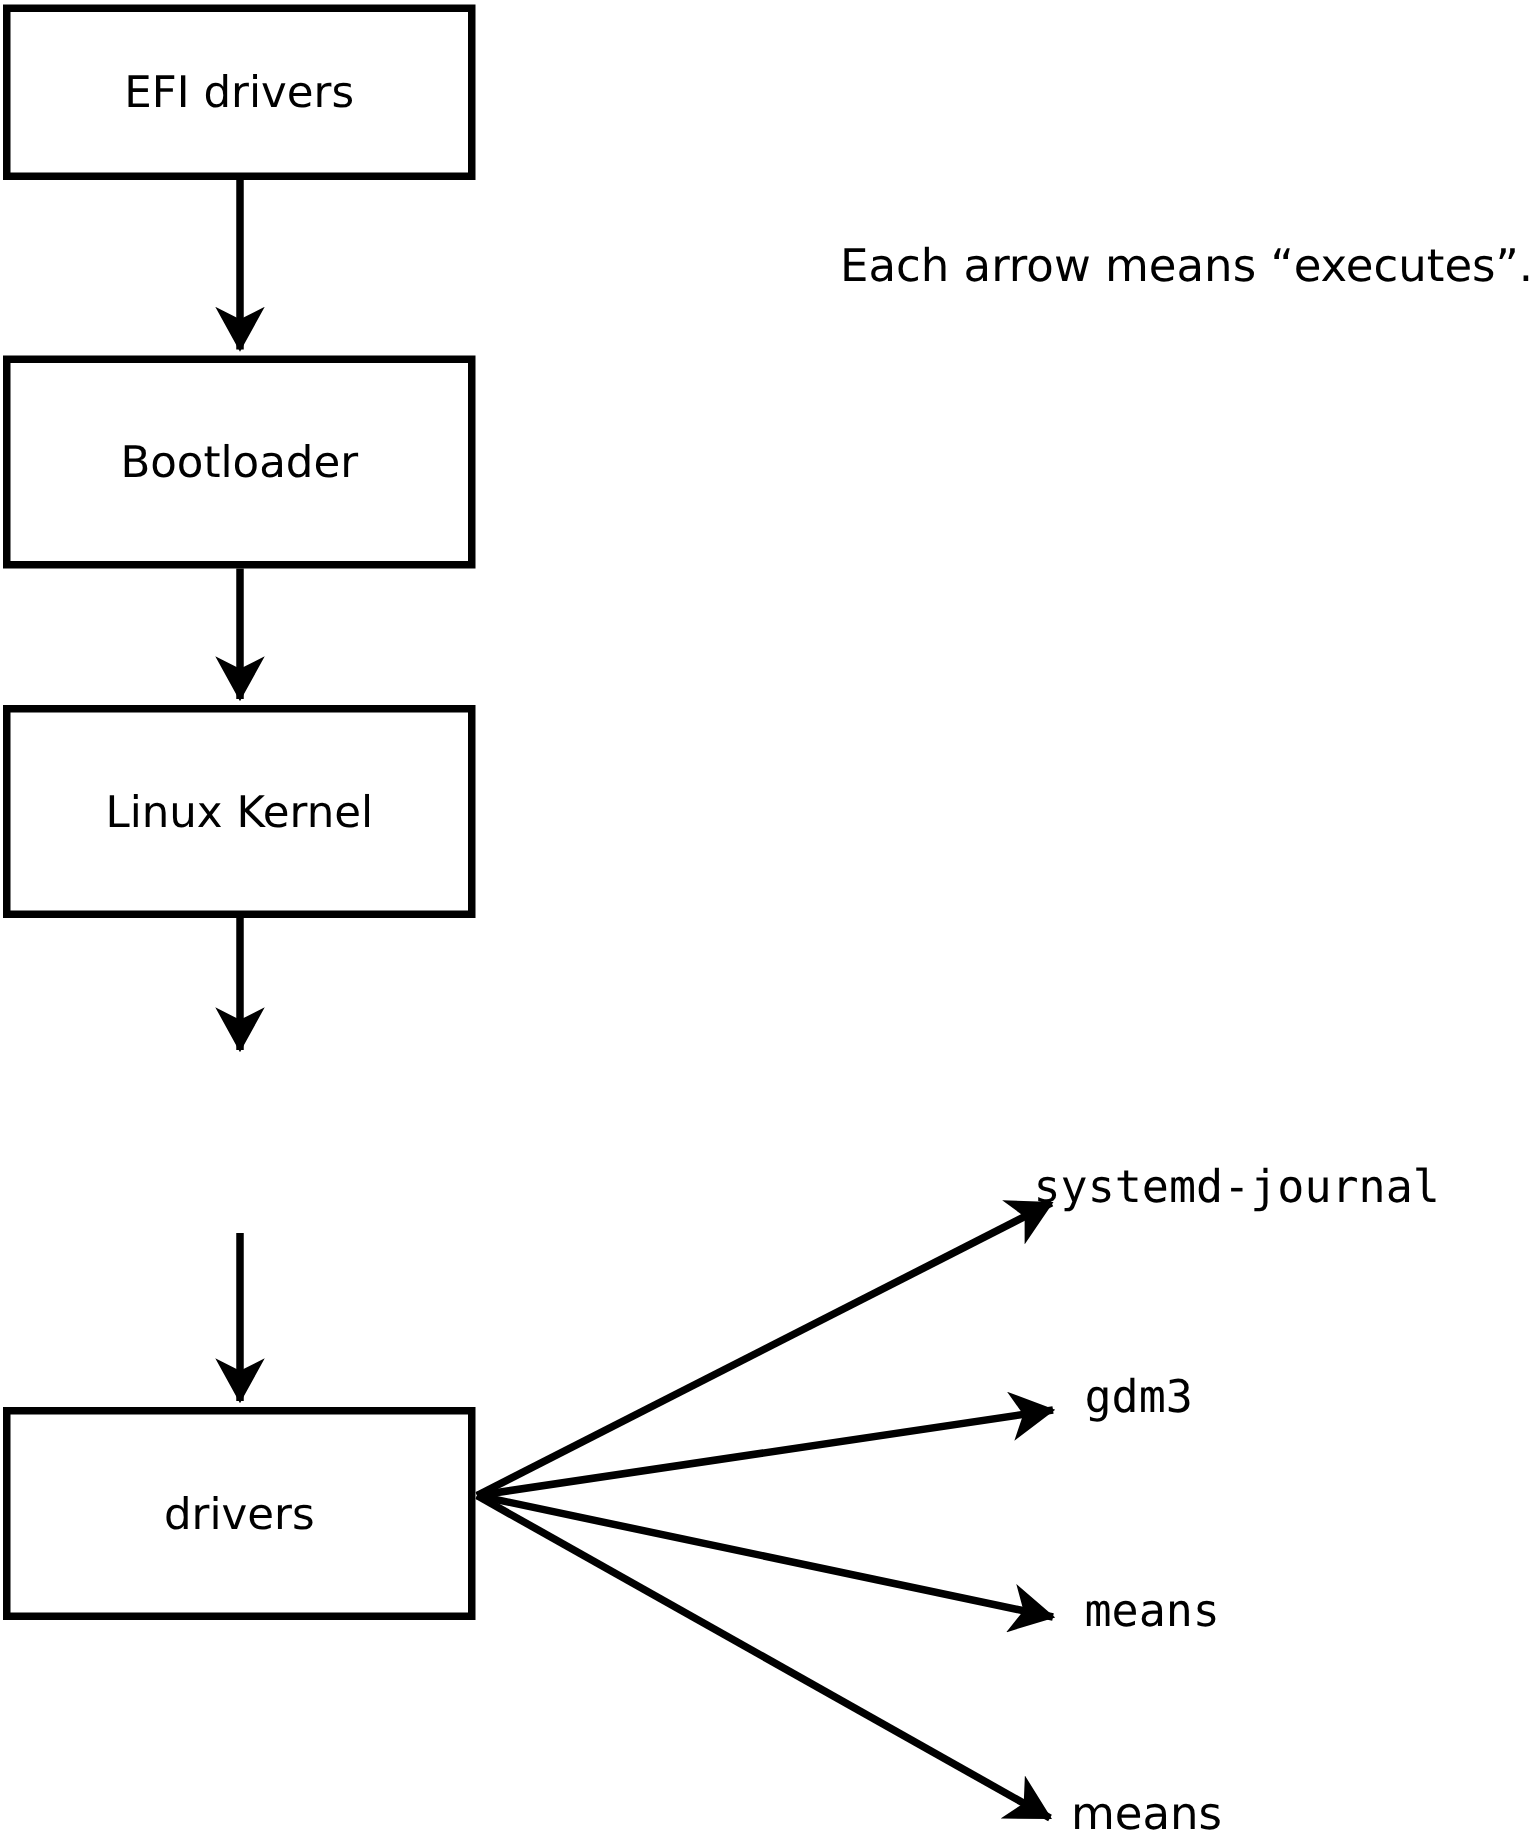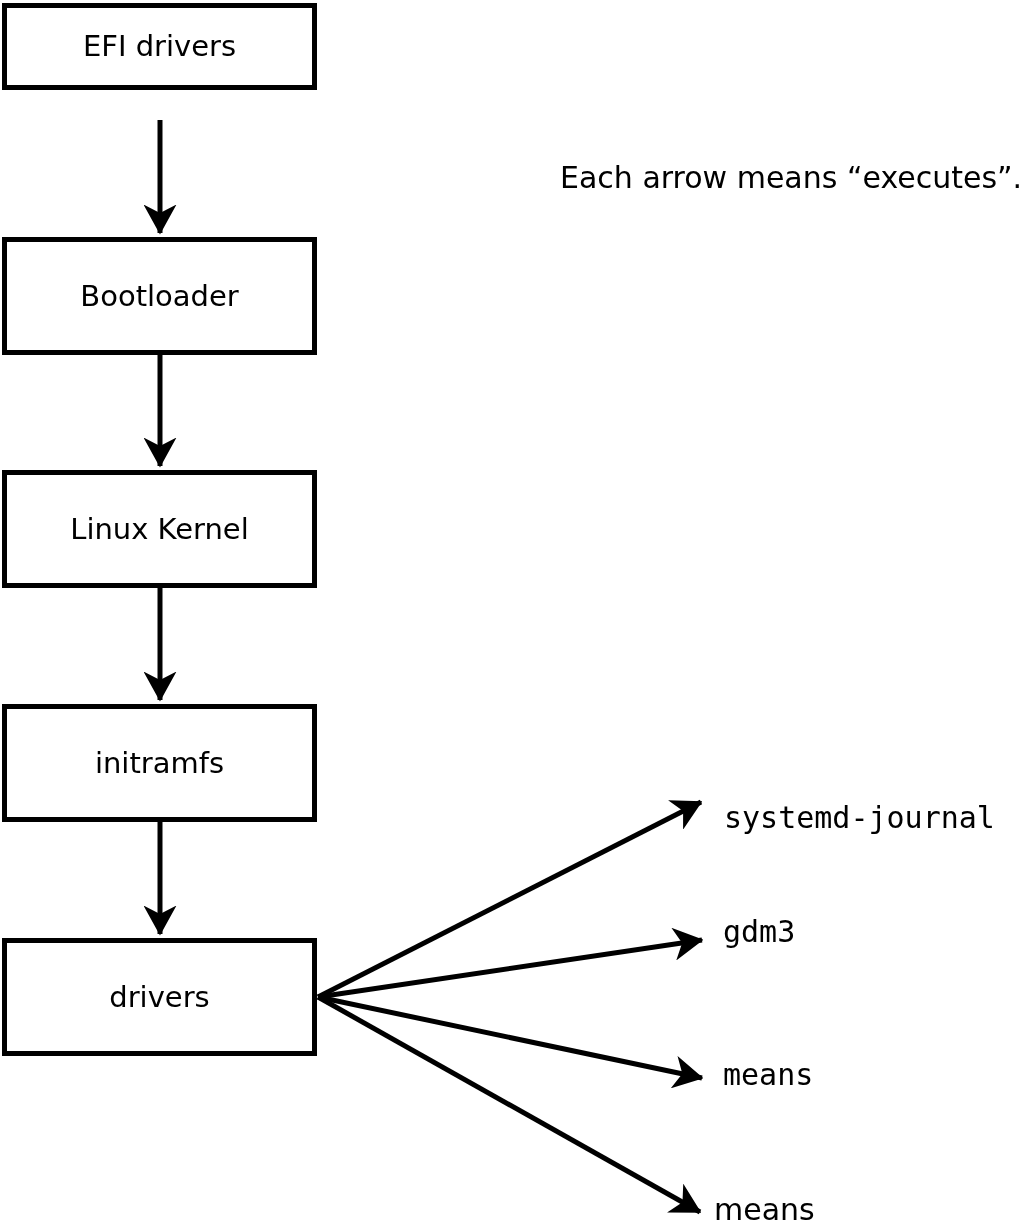--- a/index.html
+++ b/index.html
@@ -13,32 +13,32 @@
     height: 1230px;
     background: #ffffff;
     overflow: hidden;
     font-family: "DejaVu Sans", sans-serif;
     color: #000000;
   }
   .node-box {
     position: absolute;
     left: 2px;
     width: 315px;
-    height: 118px;
+    height: 142px;
     box-sizing: border-box;
     border: 5px solid #000000;
     background: #ffffff;
     display: flex;
     align-items: center;
     justify-content: center;
     font-size: 29px;
     line-height: 1;
     white-space: nowrap;
   }
-  #node-efi      { top: 3px; height: 87px; justify-content: center; }
+  #node-efi      { top: 3px; height: 117px; justify-content: center; }
   #node-boot     { top: 237px; }
   #node-kernel   { top: 470px; text-align: center; }
   #node-initramfs{ top: 704px; }
   #node-systemd  { top: 938px; }
 
   #arrow-layer {
     position: absolute;
     left: 0;
     top: 0;
     width: 1023px;
@@ -58,21 +58,21 @@
   }
   .spawn-label {
     position: absolute;
     font-size: 30px;
     line-height: 32px;
     white-space: nowrap;
   }
   .spawn-label.mono {
     font-family: "DejaVu Sans Mono", monospace;
   }
-  #label-journal { left: 724px; top: 776px; margin-top: 26px; }
+  #label-journal { left: 689px; top: 776px; }
   #label-gdm3    { left: 723px; top: 916px; }
   #label-getty   { left: 723px; top: 1059px; }
   #label-sshd    { left: 714px; top: 1194px; font-family: "DejaVu Sans", sans-serif; }
 </style>
 </head>
 <body>
 
 <div id="canvas">
 
   <svg id="arrow-layer" width="1023" height="1230" viewBox="0 0 1023 1230" xmlns="http://www.w3.org/2000/svg">
@@ -93,23 +93,20 @@
 
   <div id="node-efi" class="node-box">
     <span>EFI drivers</span>
   </div>
   <div id="node-boot" class="node-box">
     <span>Bootloader</span>
   </div>
   <div id="node-kernel" class="node-box">
     <span>Linux Kernel</span>
   </div>
-  <div id="node-initramfs" class="node-box">
-    <span>initramfs</span>
-  </div>
   <div id="node-systemd" class="node-box">
     <span>drivers</span>
   </div>
 
   <div class="note-text">Each arrow means “executes”.</div>
 
   <div id="label-journal" class="spawn-label mono">systemd-journal</div>
   <div id="label-gdm3" class="spawn-label mono">gdm3</div>
   <div id="label-getty" class="spawn-label mono">means</div>
   <div id="label-sshd" class="spawn-label">means</div>

